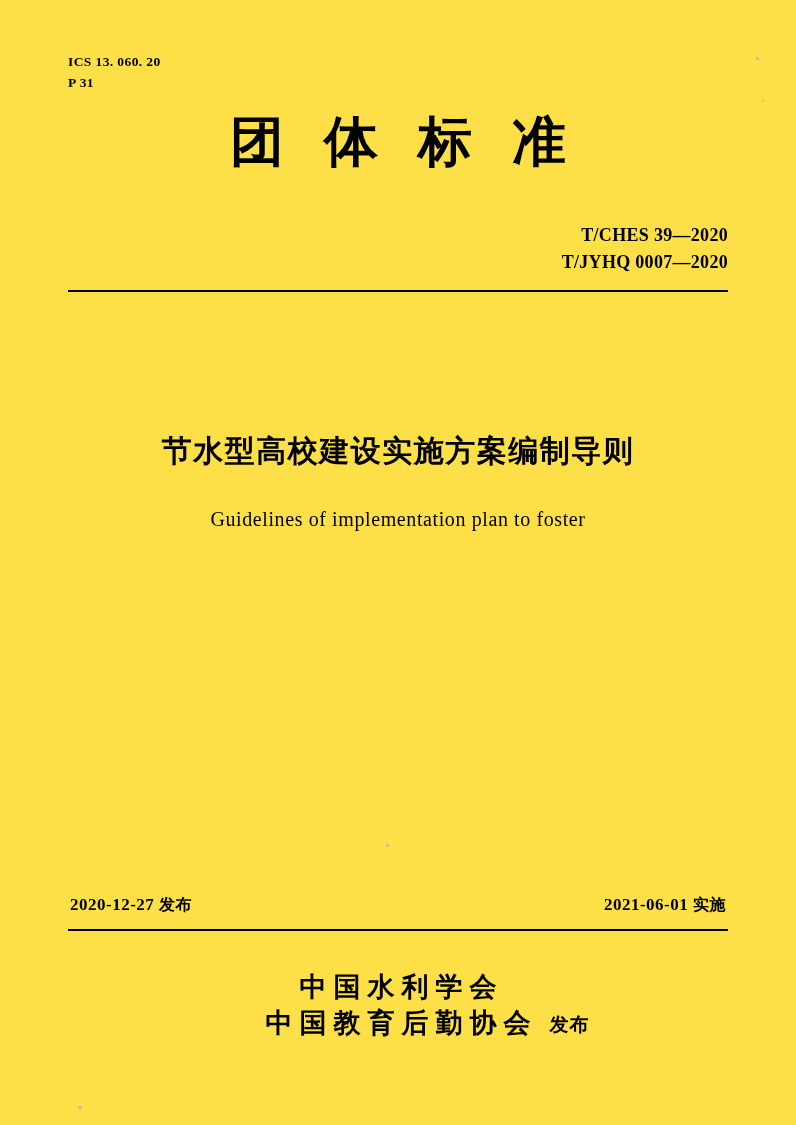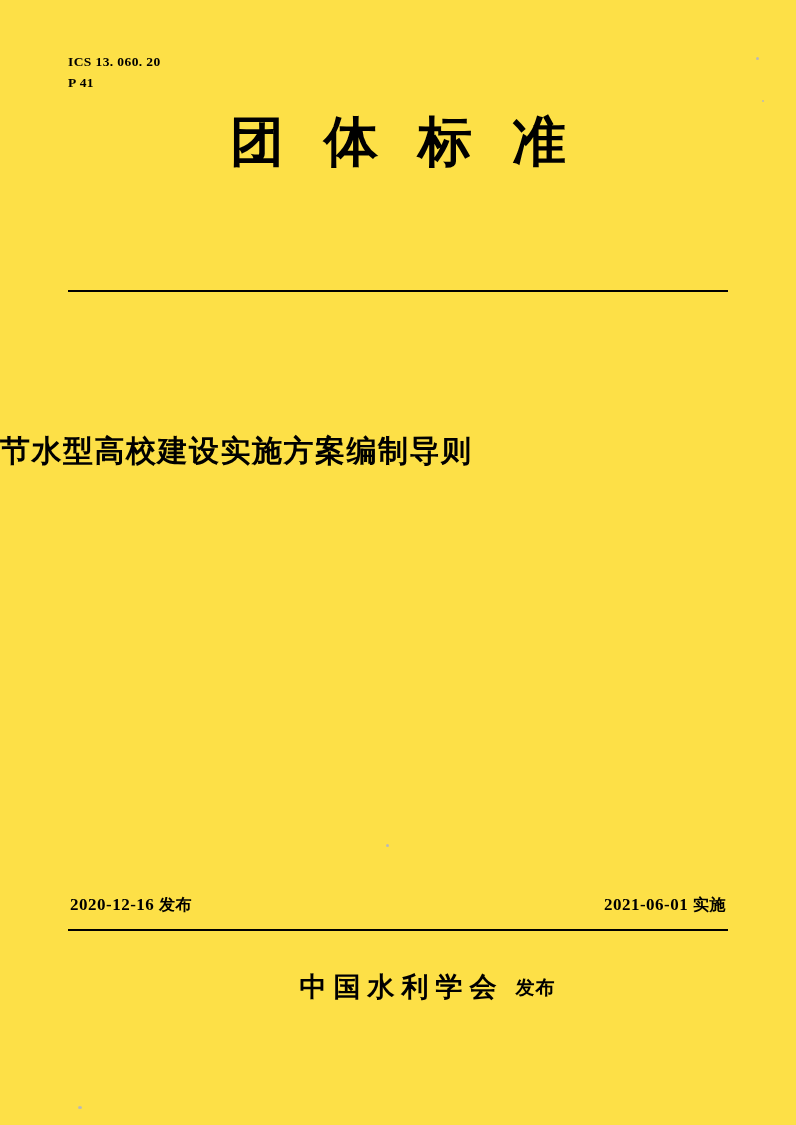--- a/index.html
+++ b/index.html
@@ -77,20 +77,21 @@
     height: 0;
     border-top: 2.5px solid #000;
   }
 
   
   .doc-title-cn {
     position: absolute;
     left: 0;
     right: 0;
     top: 432px;
+    text-align: center;
     font-family: "DejaVu Sans", "Liberation Sans", sans-serif;
     font-weight: bold;
     font-size: 30px;
     letter-spacing: 1.5px;
     line-height: 1.25;
   }
   .doc-title-en {
     position: absolute;
     left: 0;
     right: 0;
@@ -170,49 +171,55 @@
     border-radius: 50%;
   }
 </style>
 </head>
 <body>
 
 <div class="page">
 
   <div class="ics-block">
     <div>ICS 13. 060. 20</div>
-    <div>P 41</div>
+    <div>P 31</div>
   </div>
 
   <div class="gb-title">团体标准</div>
 
+  <div class="std-nums">
+    <div>T/CHES 39—2020</div>
+    <div>T/JYHQ 0007—2020</div>
+  </div>
 
   <div class="rule-top"></div>
 
   <div class="doc-title-cn">节水型高校建设实施方案编制导则</div>
 
   <div class="doc-title-en">
+    <div>Guidelines of implementation plan to foster</div>
   </div>
 
   <div class="date-issue">
-    <span>2020-12-16</span>
+    <span>2020-12-27</span>
     <span class="cn">发布</span>
   </div>
 
   <div class="date-effective">
     <span>2021-06-01</span>
     <span class="cn">实施</span>
   </div>
 
   <div class="rule-bottom"></div>
 
   <div class="publisher-block">
     <span class="pub-inner">
       <span class="pub-names">
         <div>中国水利学会</div>
+        <div>中国教育后勤协会</div>
       </span>
       <span class="pub-verb">发布</span>
     </span>
   </div>
 
   <div class="speck" style="left:756px; top:57px; width:3px; height:3px;"></div>
   <div class="speck" style="left:762px; top:100px; width:2px; height:2px;"></div>
   <div class="speck" style="left:386px; top:844px; width:3px; height:3px;"></div>
   <div class="speck" style="left:78px; top:1106px; width:4px; height:3px;"></div>
 

